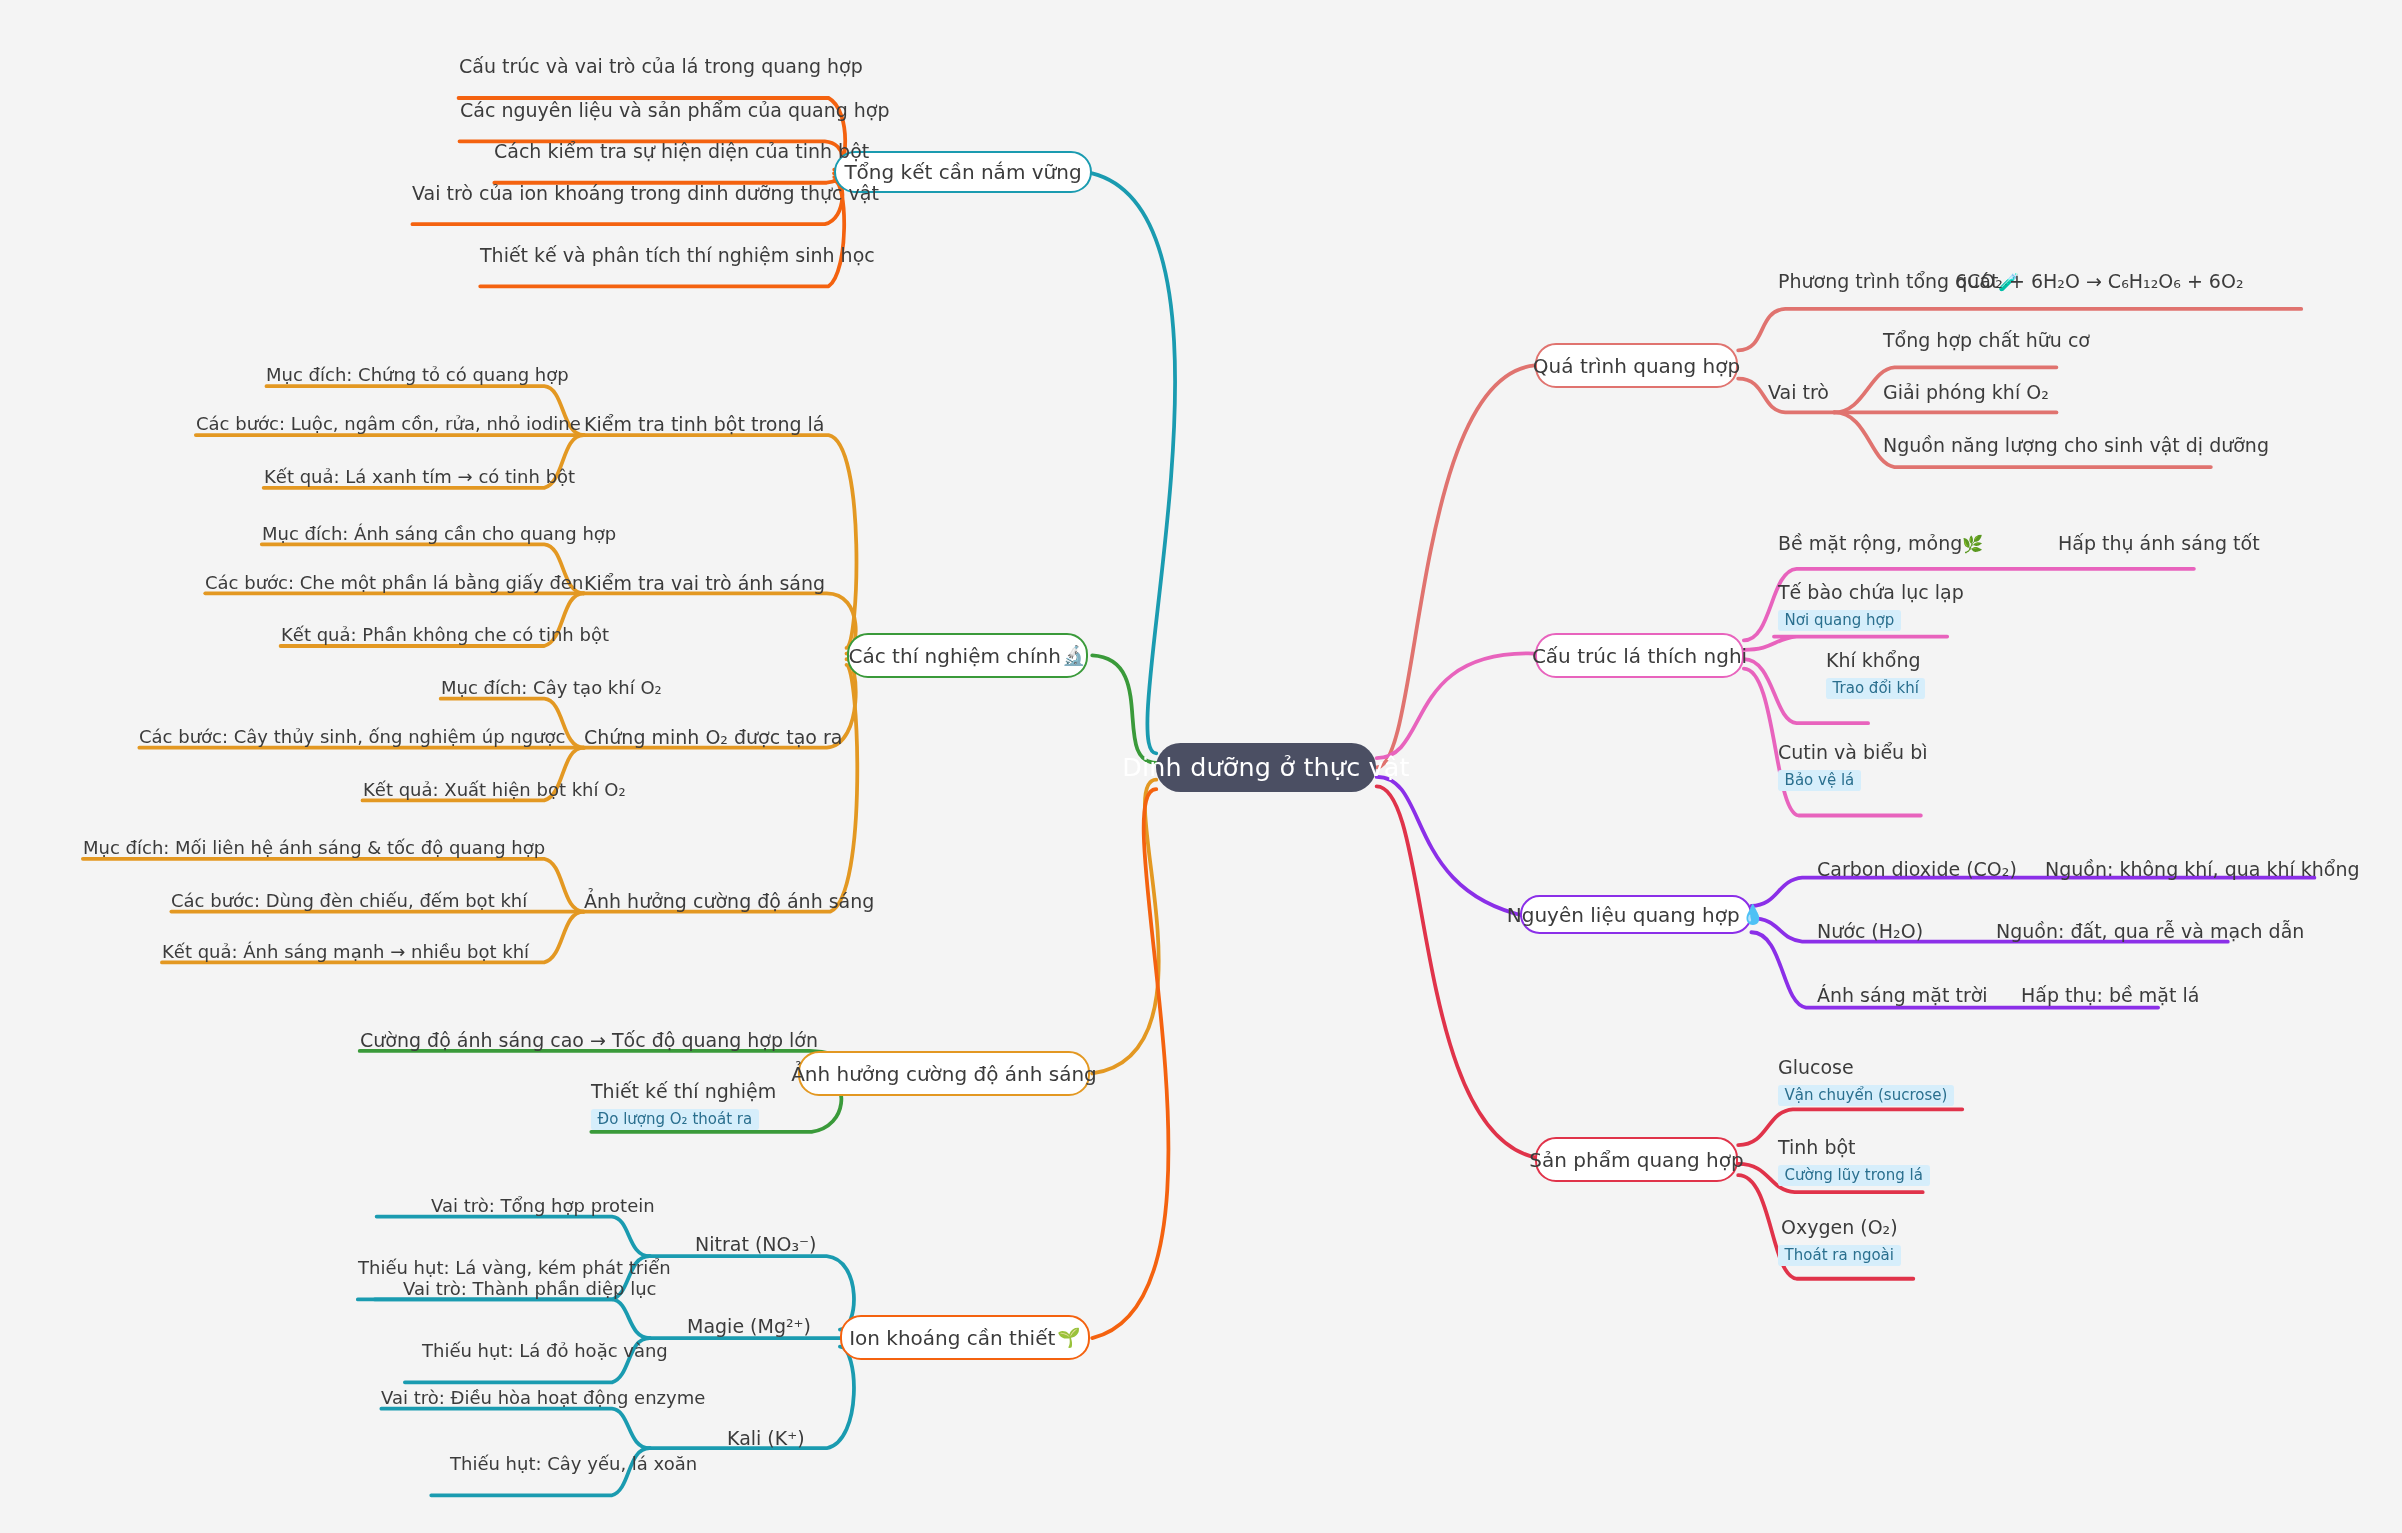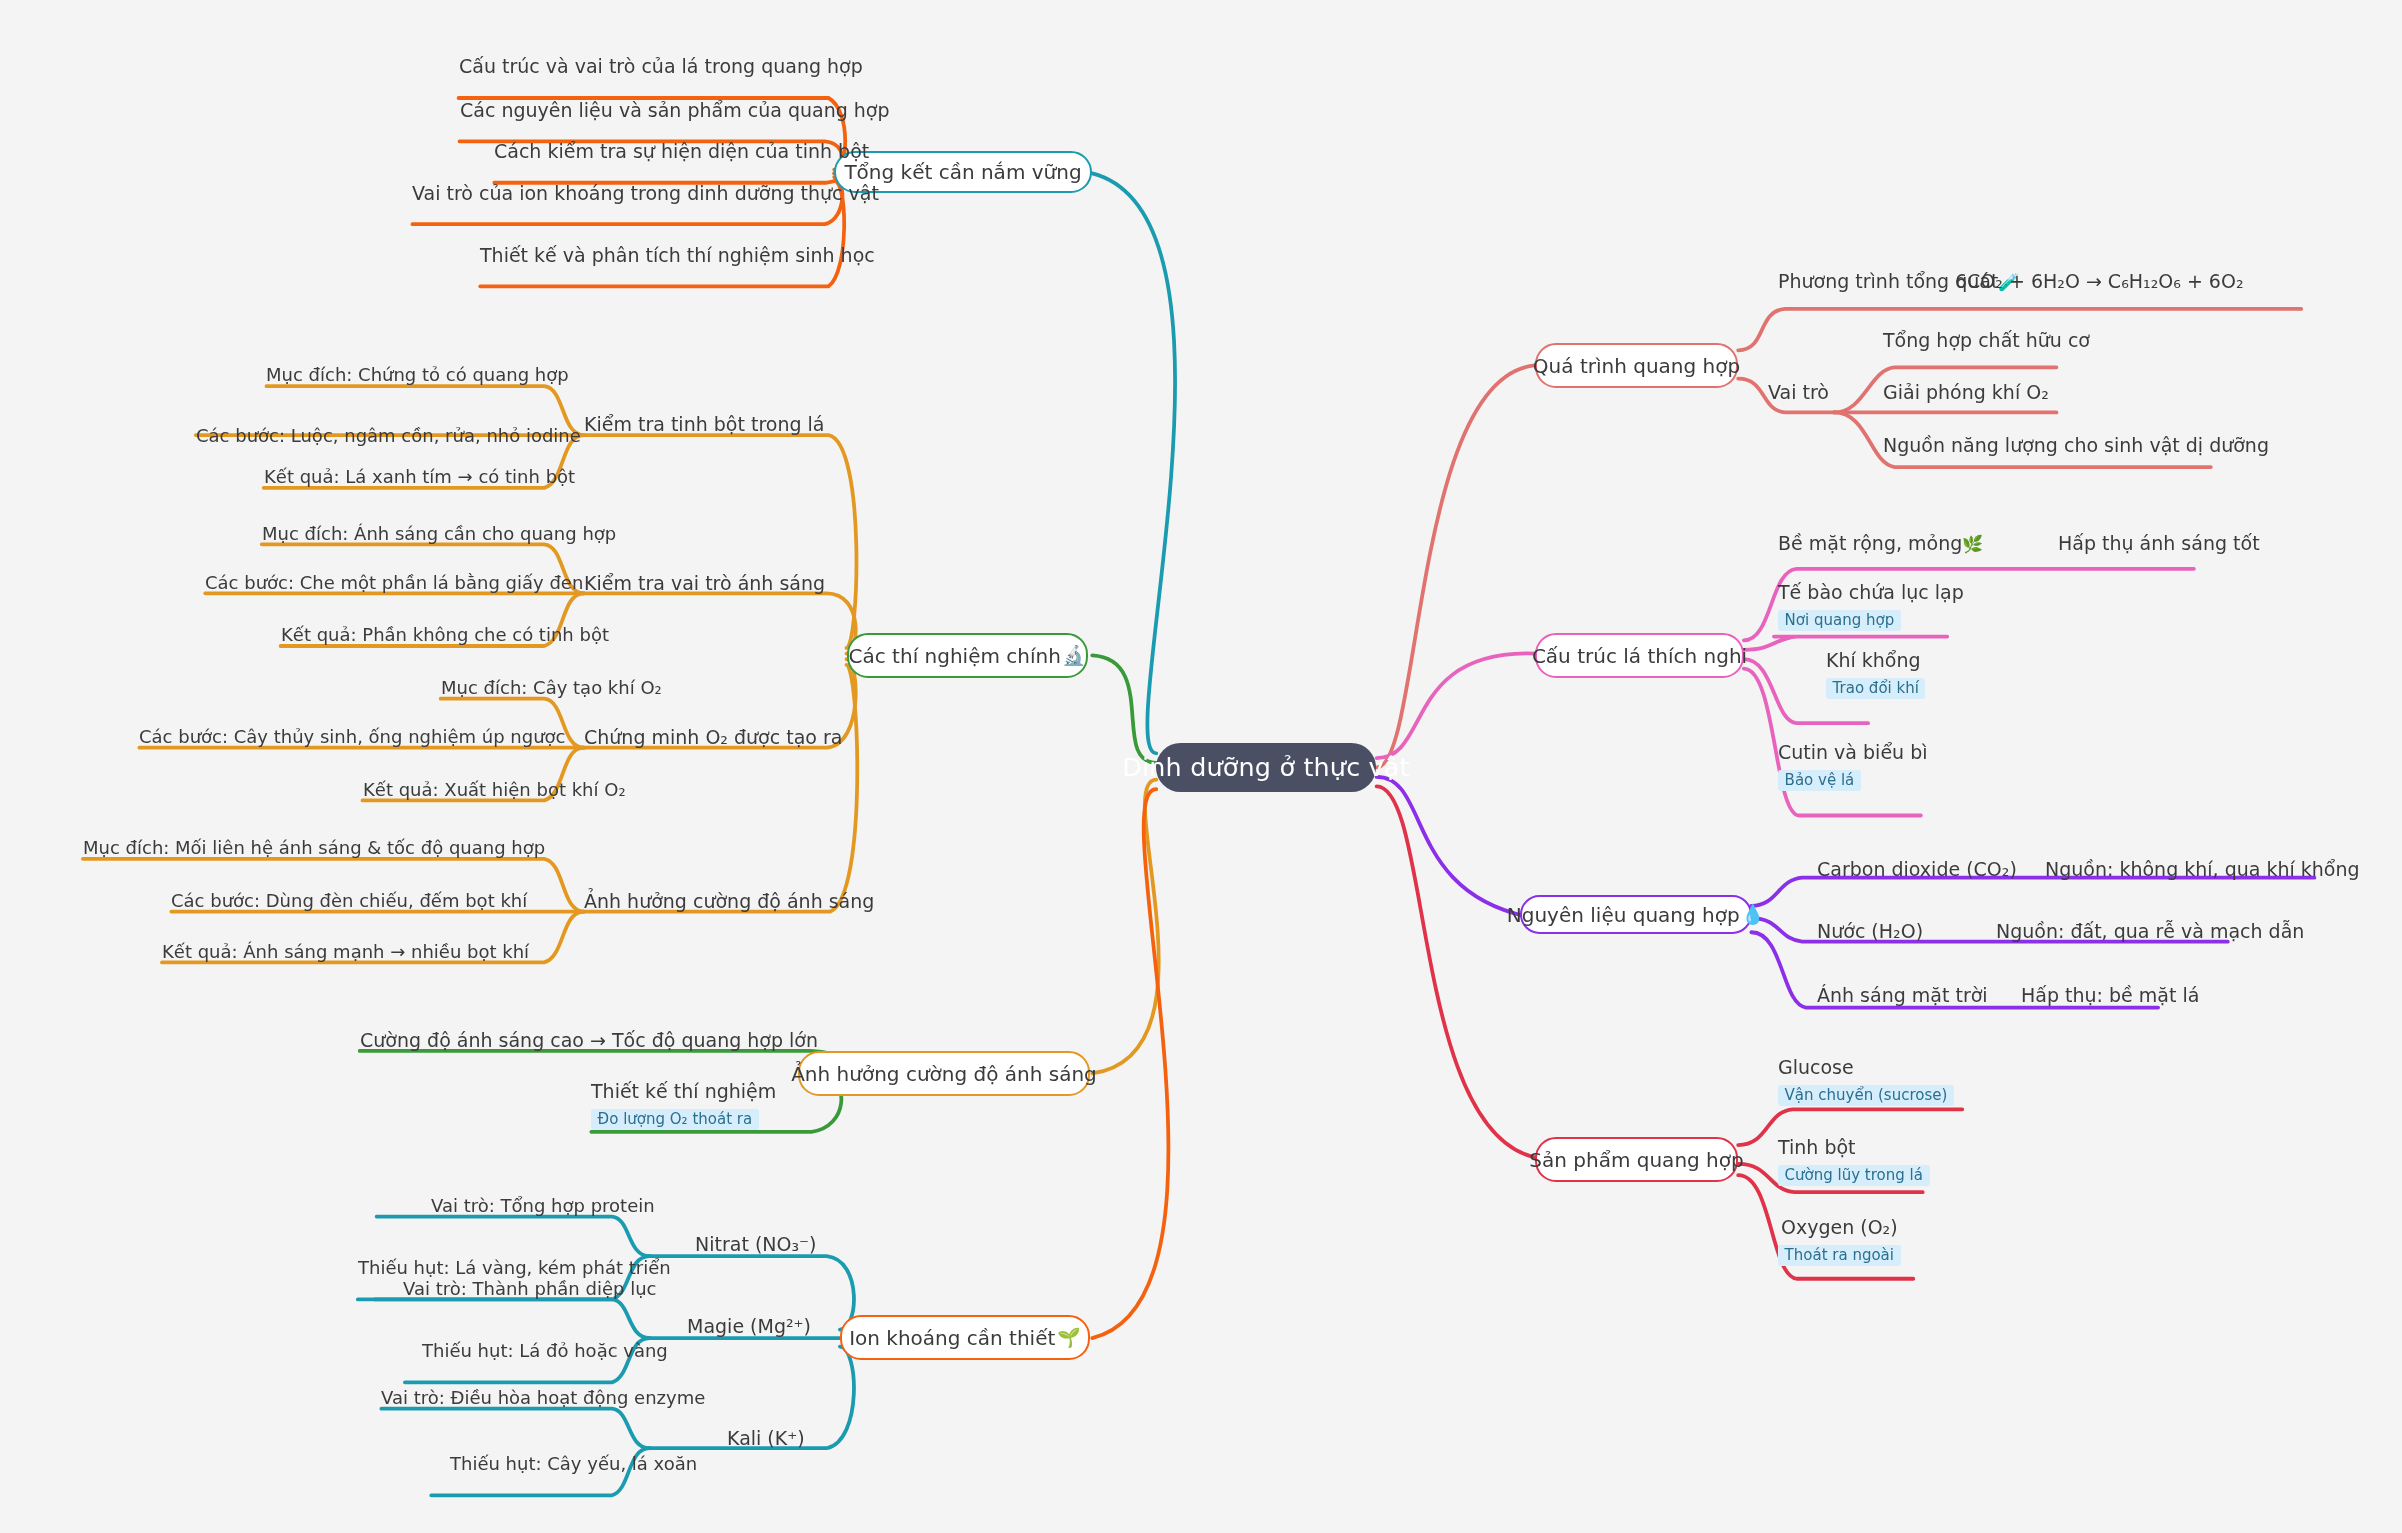--- a/index.html
+++ b/index.html
@@ -129,21 +129,21 @@
     <span class="lbl">Các thí nghiệm chính</span>
     <span class="emo">🔬</span>
   </div>
 
   <div class="leaf" style="left:584px;top:414px;">
     <span>Kiểm tra tinh bột trong lá</span>
   </div>
   <div class="leaf sm" style="left:266px;top:365px;">
     <span>Mục đích: Chứng tỏ có quang hợp</span>
   </div>
-  <div class="leaf sm" style="left:196px;top:414px;margin-top:12px;">
+  <div class="leaf sm" style="left:196px;top:414px;">
     <span>Các bước: Luộc, ngâm cồn, rửa, nhỏ iodine</span>
   </div>
   <div class="leaf sm" style="left:264px;top:467px;">
     <span>Kết quả: Lá xanh tím → có tinh bột</span>
   </div>
 
   <div class="leaf" style="left:584px;top:573px;">
     <span>Kiểm tra vai trò ánh sáng</span>
   </div>
   <div class="leaf sm" style="left:262px;top:524px;">

